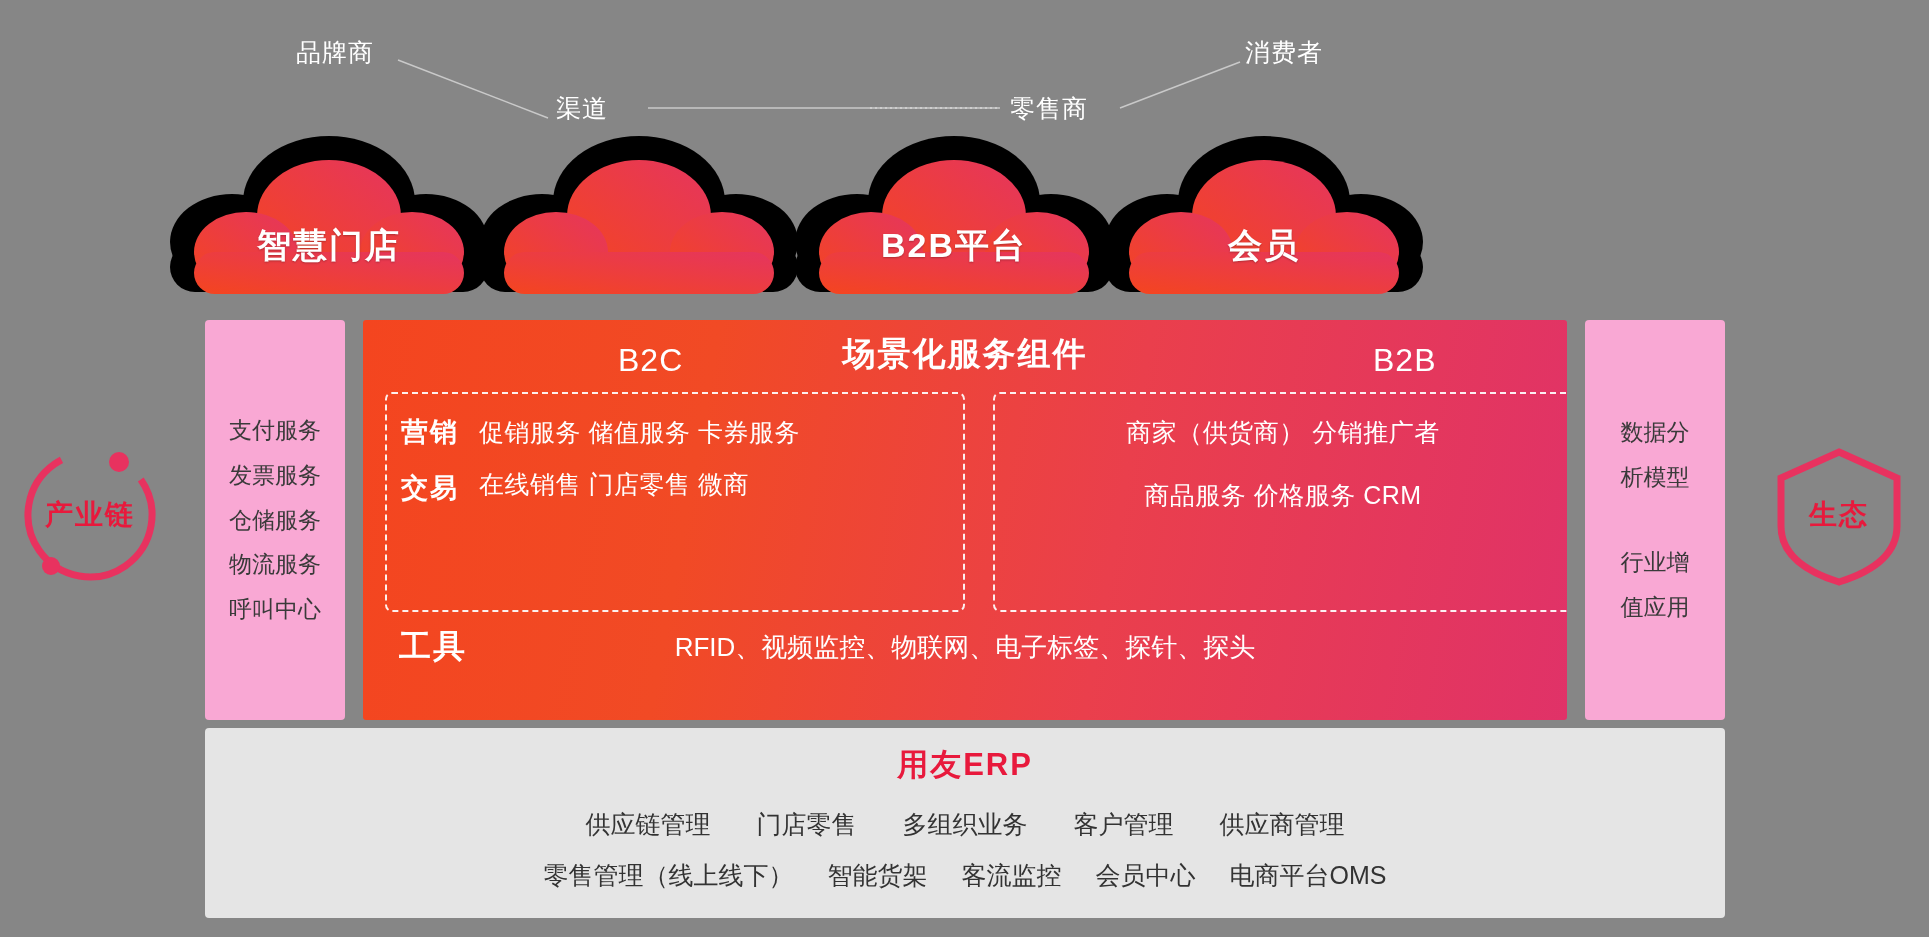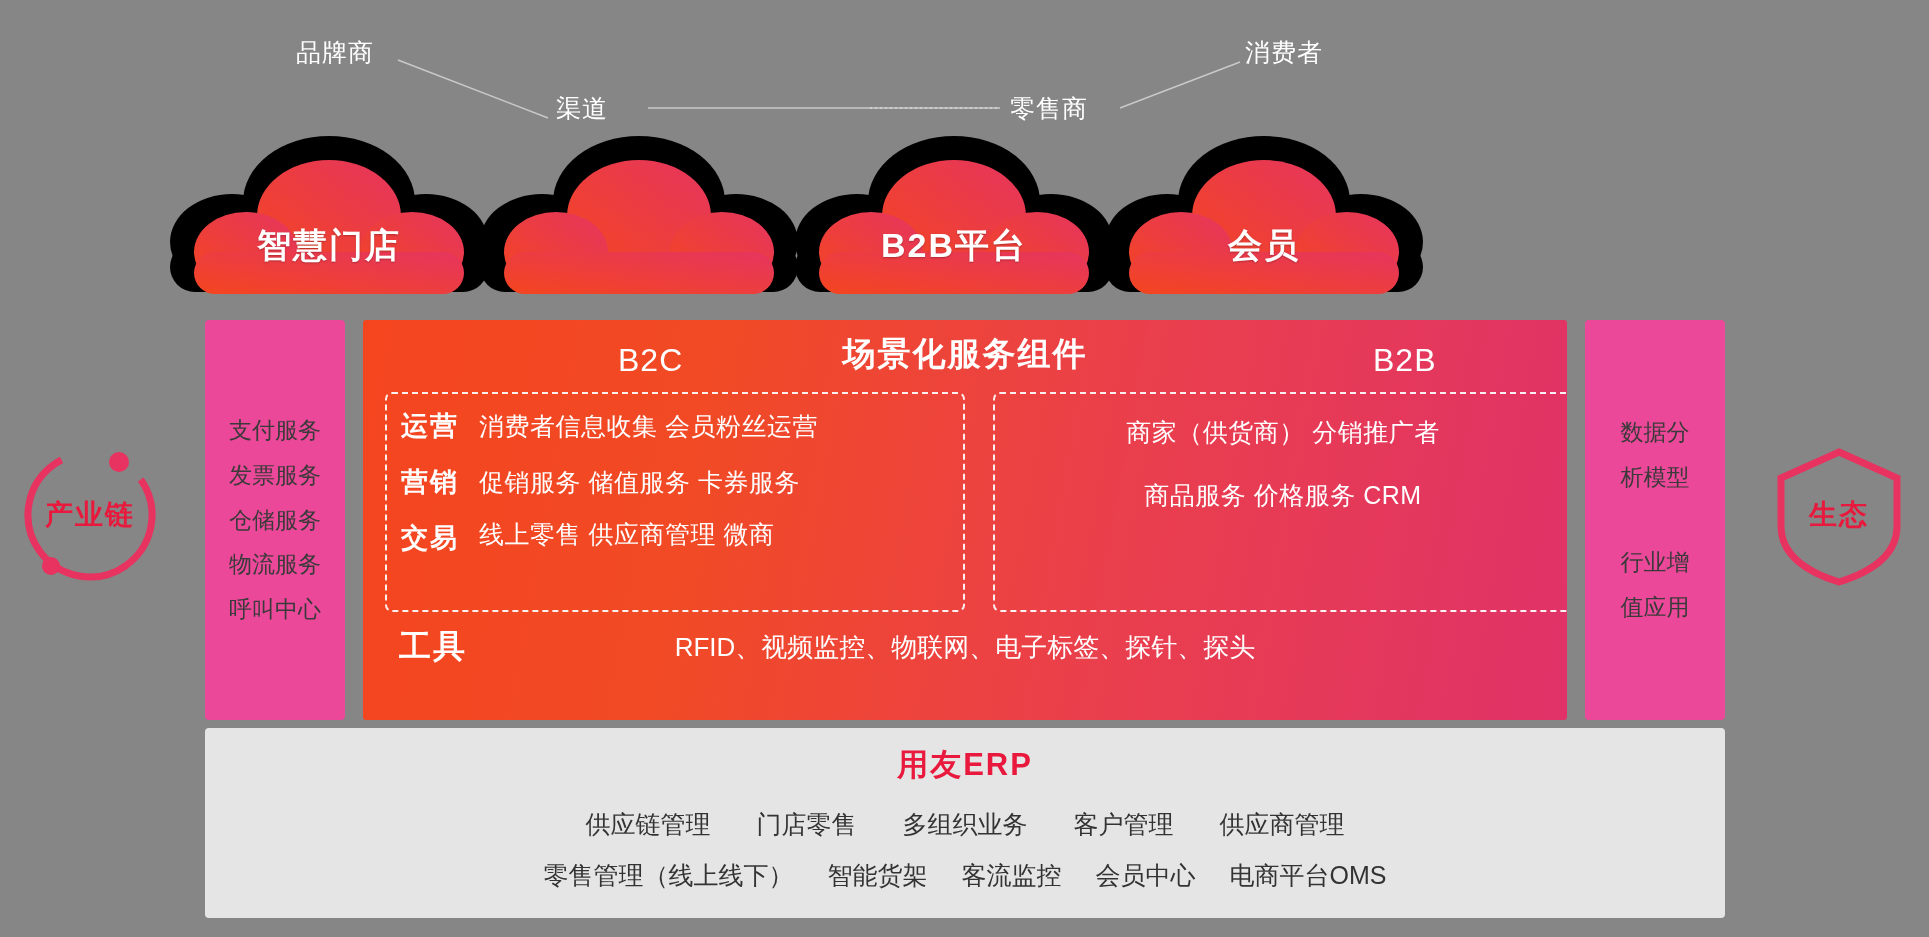--- a/index.html
+++ b/index.html
@@ -38,21 +38,21 @@
   }
 
   
   .band{ position:absolute; left:205px; top:320px; width:1520px; height:400px; }
 
   .side-panel{
     position:absolute;
     top:0;
     width:140px;
     height:400px;
-    background:#ec4899;
+    background:#f9a8d4;
     border-radius:4px;
     display:flex;
     flex-direction:column;
     justify-content:center;
     align-items:center;
     color:#3a3a3a;
     font-size:23px;
     line-height:1.95;
   }
   .side-panel.left{ left:0; }
@@ -307,32 +307,28 @@
     <div class="item">呼叫中心</div>
   </div>
 
   <div class="center">
     <div class="center-title">场景化服务组件</div>
 
     <div class="col-title b2c">B2C</div>
     <div class="col-title b2b">B2B</div>
 
     <div class="dashbox b2c">
-      <div class="row r1">
-        <div class="tag">运营</div>
-        <div class="vals">消费者信息收集  会员粉丝运营</div>
-      </div>
       <div class="row r2">
         <div class="tag">营销</div>
         <div class="vals">促销服务  储值服务  卡券服务</div>
       </div>
       <div class="row r3">
         <div class="tag">交易</div>
         <div class="vals">
-          <div>线上零售  供应商管理  微商</div>
+          <div>在线销售  门店零售  微商</div>
         </div>
       </div>
     </div>
 
     <div class="dashbox b2b">
       <div class="b2b-line b2b-l1">商家（供货商）  分销推广者</div>
       <div class="b2b-line b2b-l2">商品服务  价格服务  CRM</div>
     </div>
 
     <div class="tools-row">

